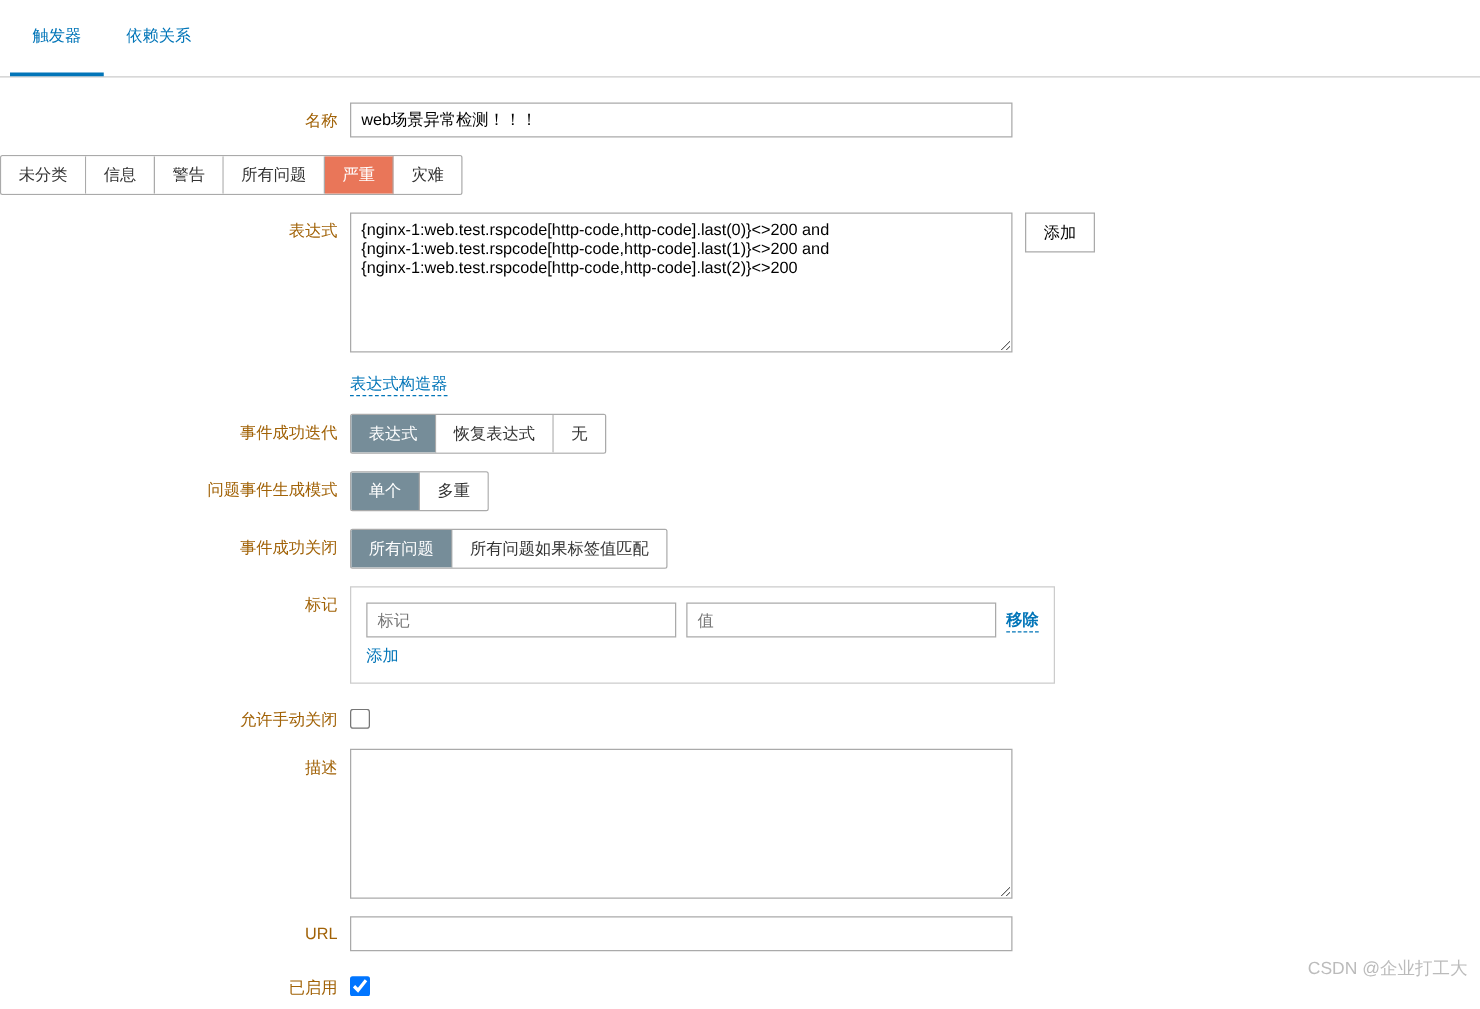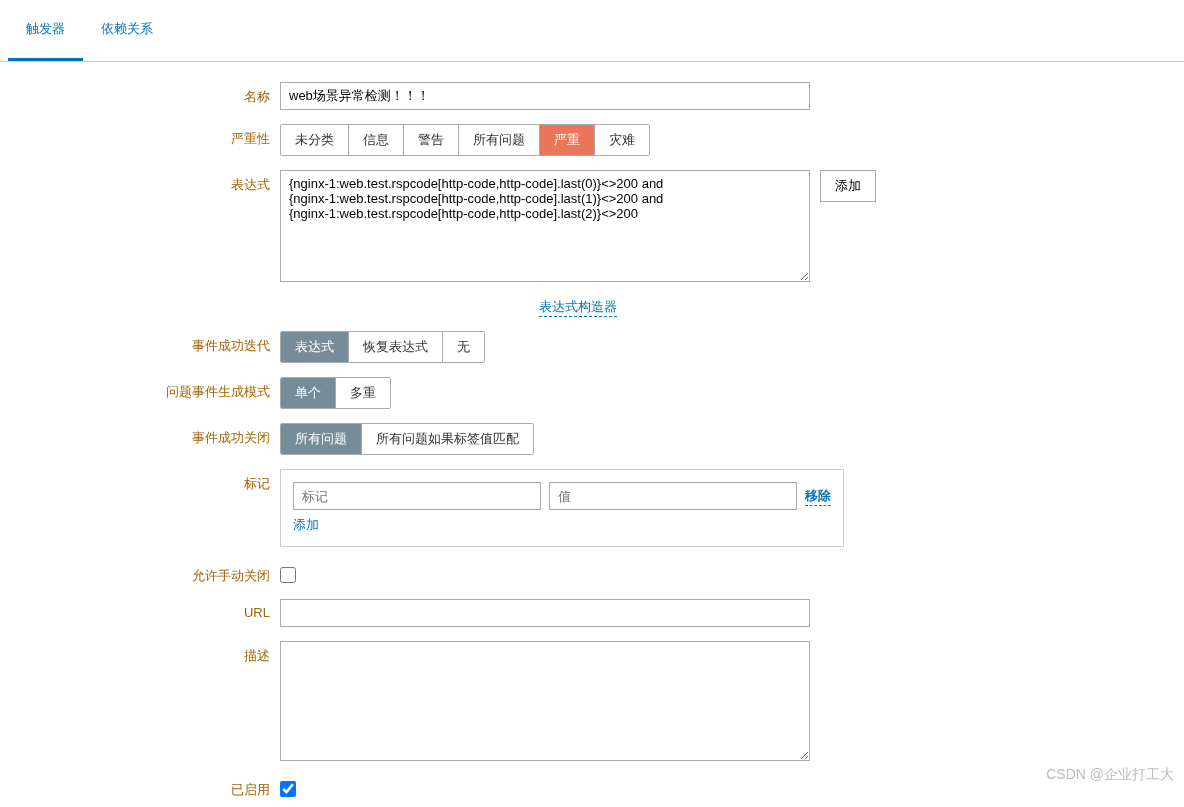--- a/index.html
+++ b/index.html
@@ -39,21 +39,21 @@
       width: 280px;
       text-align: right;
       padding-right: 10px;
       padding-top: 6px;
       color: #a16207;
       flex-shrink: 0;
     }
     .control {
       display: flex;
       flex-direction: column;
-      align-items: center;
+      align-items: flex-start;
       border-radius: 10px;
     }
     .control-inline {
       display: flex;
       align-items: flex-start;
       gap: 10px;
     }
     input[type="text"] {
       border: 1px solid #aaa;
       padding: 5px 8px;
@@ -175,21 +175,20 @@
 <div class="form">
 
   <div class="row">
     <div class="label">名称</div>
     <div class="control">
       <input type="text" class="name-input" value="web场景异常检测！！！" style="">
     </div>
   </div>
 
   <div class="row">
-    <div class="label">严重性</div>
     <div class="control">
       <div class="seg-group">
         <div class="seg">未分类</div>
         <div class="seg">信息</div>
         <div class="seg">警告</div>
         <div class="seg">所有问题</div>
         <div class="seg sev-active">严重</div>
         <div class="seg">灾难</div>
       </div>
     </div>
@@ -254,30 +253,30 @@
   </div>
 
   <div class="row">
     <div class="label">允许手动关闭</div>
     <div class="control" style="padding-top:6px;">
       <input type="checkbox" class="checkbox" style="">
     </div>
   </div>
 
   <div class="row">
+    <div class="label">描述</div>
+    <div class="control">
+      <textarea class="desc-area" style=""></textarea>
+    </div>
+  </div>
+
+  <div class="row">
     <div class="label">URL</div>
     <div class="control">
       <input type="text" class="url-input" value="" style="">
-    </div>
-  </div>
-
-  <div class="row">
-    <div class="label">描述</div>
-    <div class="control">
-      <textarea class="desc-area" style=""></textarea>
     </div>
   </div>
 
   <div class="row">
     <div class="label">已启用</div>
     <div class="control" style="padding-top:6px;">
       <input type="checkbox" class="checkbox" checked="" style="">
     </div>
   </div>
 

